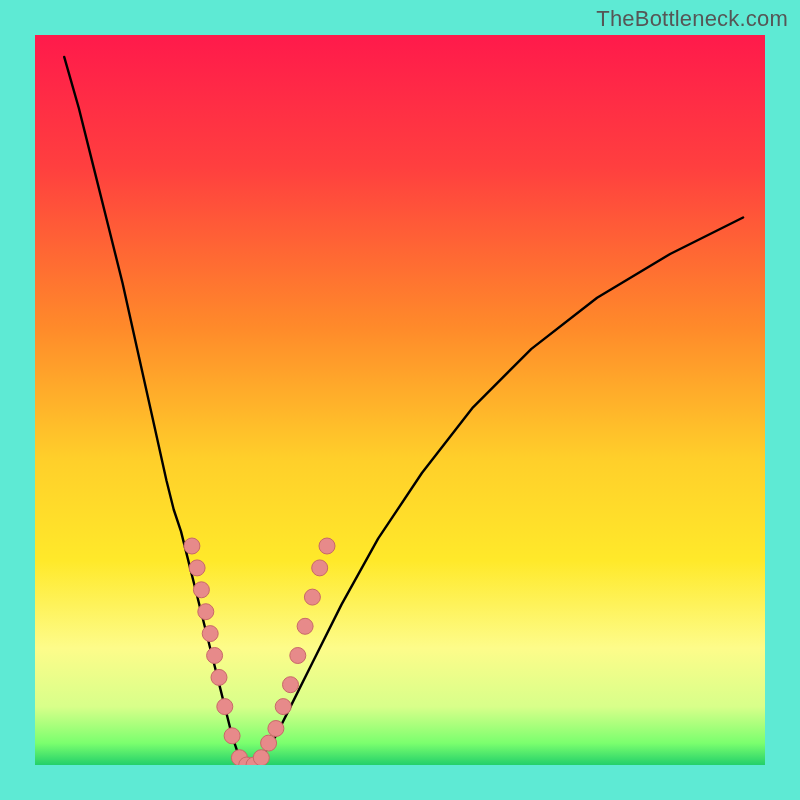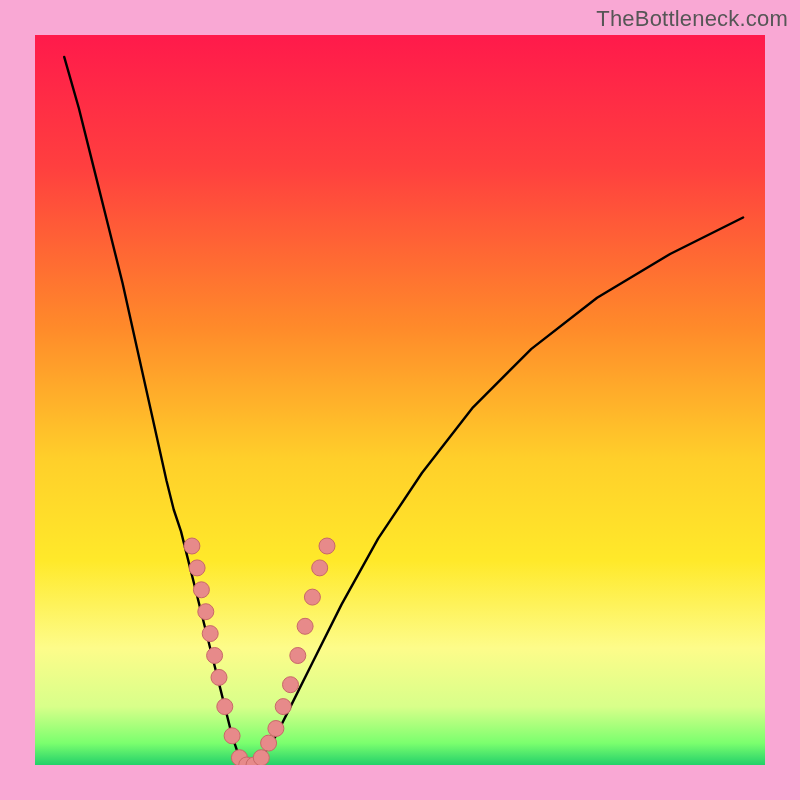--- a/index.html
+++ b/index.html
@@ -9,21 +9,21 @@
     height: 800px;
     background: #000;
     overflow: hidden;
   }
   .frame {
     position: absolute;
     left: 0;
     top: 0;
     width: 800px;
     height: 800px;
-    background: #f9a8d4;
+    background: #5eead4;
   }
   .plot {
     position: absolute;
     left: 35px;
     top: 35px;
     width: 730px;
     height: 730px;
     
   }
   .watermark {

